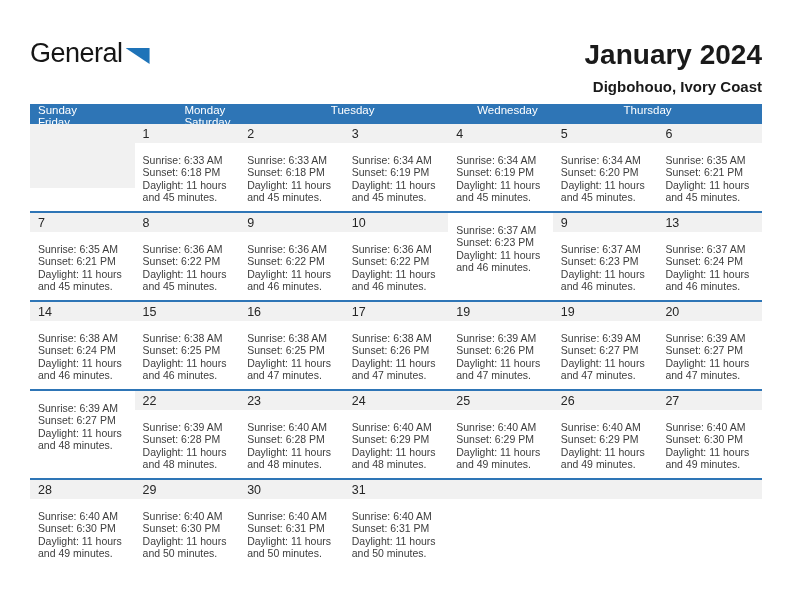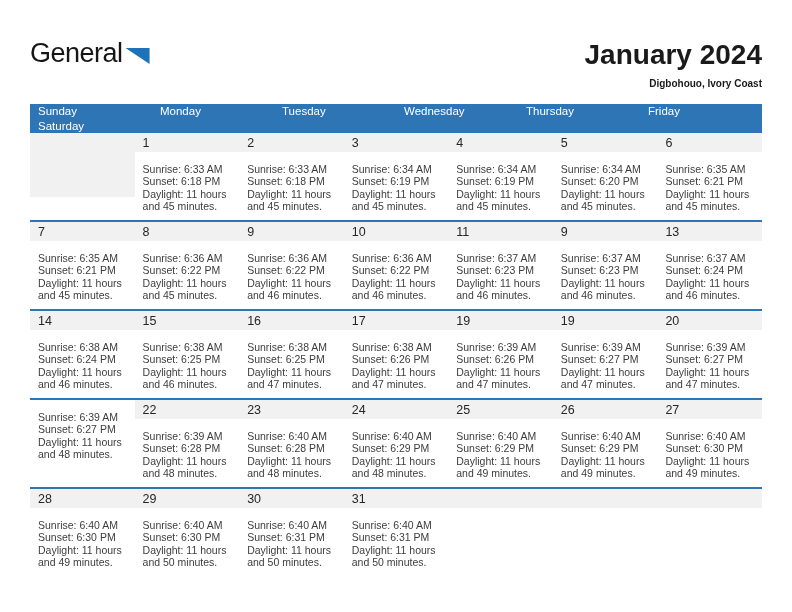--- a/index.html
+++ b/index.html
@@ -24,27 +24,27 @@
     clip-path:polygon(0 0, 100% 0, 100% 100%);
   }
   .logo-blue {
     font-size:24px; font-weight:500; letter-spacing:-0.5px;
     color:var(--logo-blue,#1688d0);
     text-align:right; padding-right:13px; margin-top:-4px; line-height:24px;
   }
 
   .title-block { position:absolute; right:30px; top:38px; text-align:right; }
   .month-title { font-size:28px; color:#1a1a1a; font-weight:700; line-height:34px; }
-  .location { font-size:10px; color:#1a1a1a; font-weight:700; margin-top:6px; }
+  .location { font-size:15px; color:#1a1a1a; font-weight:700; margin-top:6px; }
 
   
   .calendar { position:absolute; left:30px; top:104px; width:732px; }
   .cal-header {
-    display:grid; grid-template-columns:repeat(6,1fr);
-    background:var(--header-blue,#2e75b6); height:29px; align-items:center;
+    display:grid; grid-template-columns:repeat(5,1fr);
+    background:var(--header-blue,#2e75b6); height:20px; align-items:center;
   }
   .cal-header .wd {
     color:#ffffff; font-size:11.5px; padding-left:8px; font-weight:400;
   }
   .week {
     display:grid; grid-template-columns:repeat(7,1fr);
     height:89px; background:#fff;
     border-top:2px solid var(--header-blue,#2e75b6);
   }
   .week.first { border-top:none; height:87px; }
@@ -181,21 +181,20 @@
           <div class="day-cell">
             <div class="day-num">10</div>
             <div class="day-details">
               <div class="dl">Sunrise: 6:36 AM</div>
               <div class="dl">Sunset: 6:22 PM</div>
               <div class="dl">Daylight: 11 hours</div>
               <div class="dl">and 46 minutes.</div>
             </div>
           </div>
           <div class="day-cell">
-            <div class="day-num">11</div>
             <div class="day-details">
               <div class="dl">Sunrise: 6:37 AM</div>
               <div class="dl">Sunset: 6:23 PM</div>
               <div class="dl">Daylight: 11 hours</div>
               <div class="dl">and 46 minutes.</div>
             </div>
           </div>
           <div class="day-cell">
             <div class="day-num">9</div>
             <div class="day-details">

